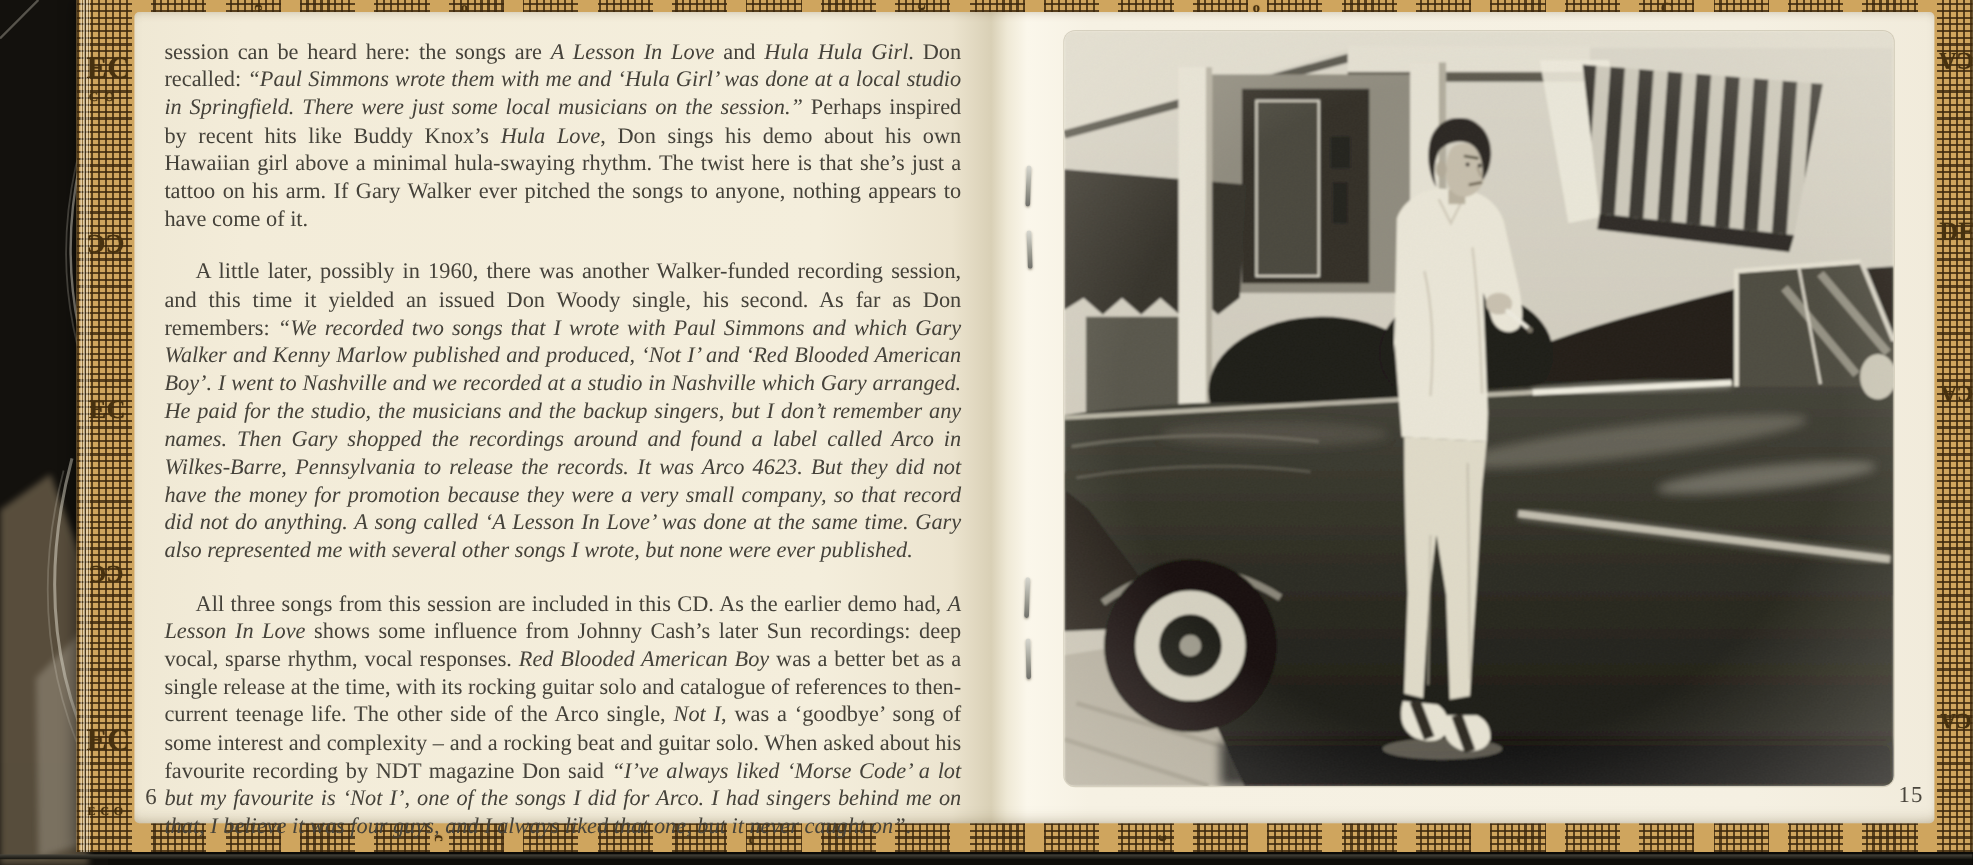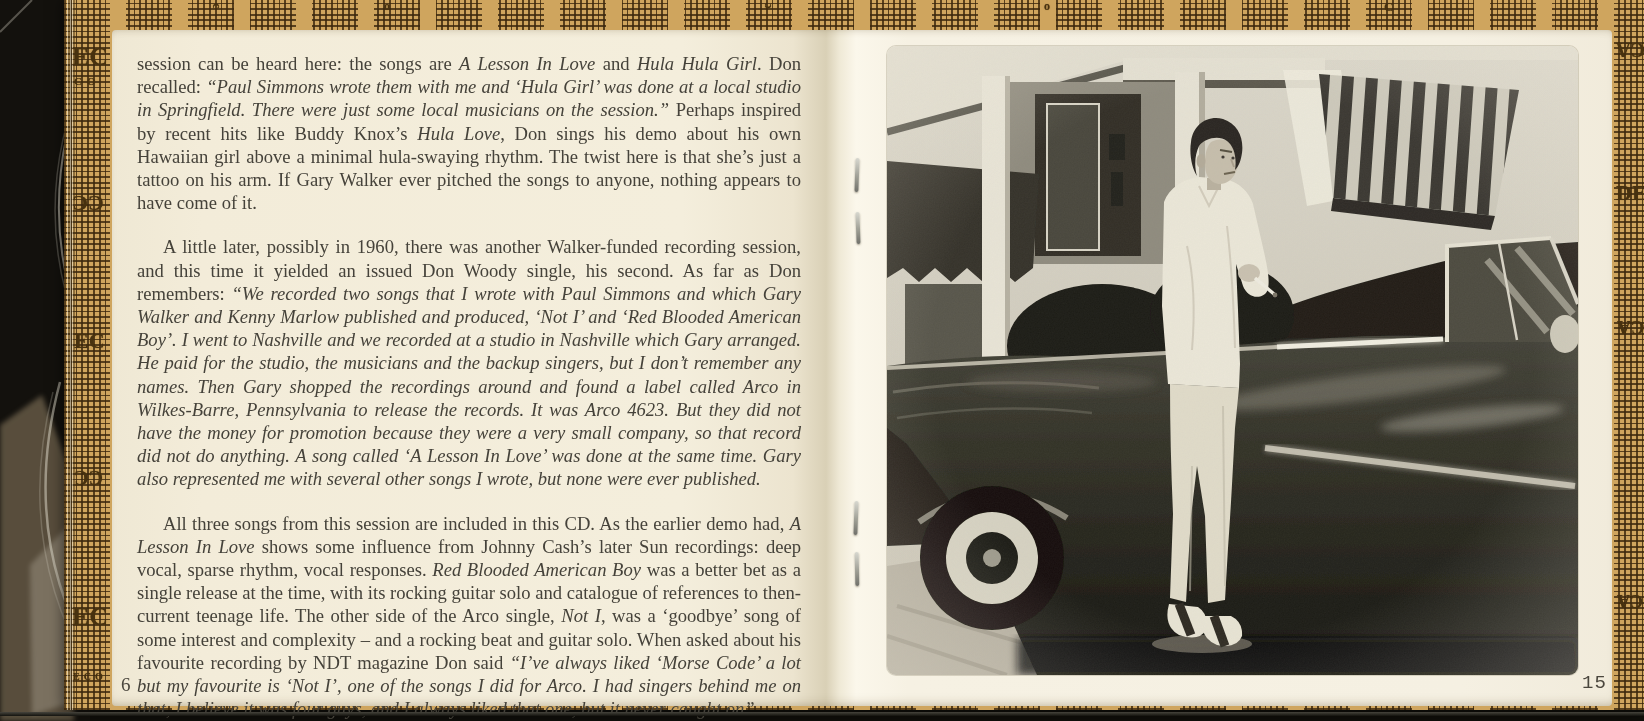--- a/index.html
+++ b/index.html
@@ -11,21 +11,21 @@
              repeating-linear-gradient(90deg, rgba(207,165,94,0) 0 46px, #cfa55e 46px 62px),
              repeating-linear-gradient(0deg,  rgba(58,38,12,.8) 0 1.8px, transparent 1.8px 5.6px),
              repeating-linear-gradient(90deg, rgba(58,38,12,.8) 0 1.8px, transparent 1.8px 5.8px),
              #cfa55e;
            box-shadow:0 0 14px rgba(0,0,0,.6);}
   .edge-stack{position:absolute;left:3px;top:0;bottom:0;width:8px;
            background:repeating-linear-gradient(90deg, rgba(245,238,218,.55) 0 1px, rgba(62,45,18,.45) 1px 2.5px);}
   .pl{position:absolute;font-family:"Liberation Serif",serif;font-weight:bold;color:#47310f;line-height:1;
       text-shadow:0 0 1px rgba(71,49,15,.6);}
   
-  .pages{position:absolute;left:48px;top:30px;width:1500px;height:676px;border-radius:4px;
+  .pages{position:absolute;left:48px;top:10px;width:1500px;height:676px;border-radius:4px;
          background:linear-gradient(90deg,
             #efe8d4 0%, #f3ecd9 6%, #f4eedc 38%, #ece4cf 45.4%,
             #d9d0b6 47.6%, #efe9d6 48.5%, #fbf7eb 49.6%, #f6f1e3 53%,
             #f5f0e2 90%, #f1ebdb 100%);
          box-shadow:inset 0 6px 10px -8px rgba(100,80,40,.45), inset 0 -8px 12px -9px rgba(100,80,40,.5);}
   .staple{position:absolute;width:4px;border-radius:2px;
           background:linear-gradient(180deg,#d8d8d0,#9a9a90 60%,#70706a);
           box-shadow:0 1px 2px rgba(80,70,50,.5);}
   
   .textblock{position:absolute;left:25px;top:22px;width:664px;color:#45423a;
@@ -249,18 +249,18 @@
               <circle cx="346" cy="112" r="1.6" fill="#3c3830"></circle>
               <path d="M344,113 L347,121" stroke="#a99f8c" stroke-width="2"></path>
               <path d="M337,128 L348,126" stroke="#6b6250" stroke-width="2"></path>
             </g>
           </g>
 
           <rect width="691" height="629" filter="url(#grain)" opacity="0.12"></rect>
           <rect width="691" height="629" fill="url(#vig)"></rect>
         </svg>
       </div>
-      <div class="pageno" style="left:1470px;top:642px;font-family:Liberation Mono, monospace;">15</div>
+      <div class="pageno" style="left:1470px;top:642px;">15</div>
     </div>
   </div>
 
   <div class="case-bottom-line"></div>
 </div>
 
 </body></html>

